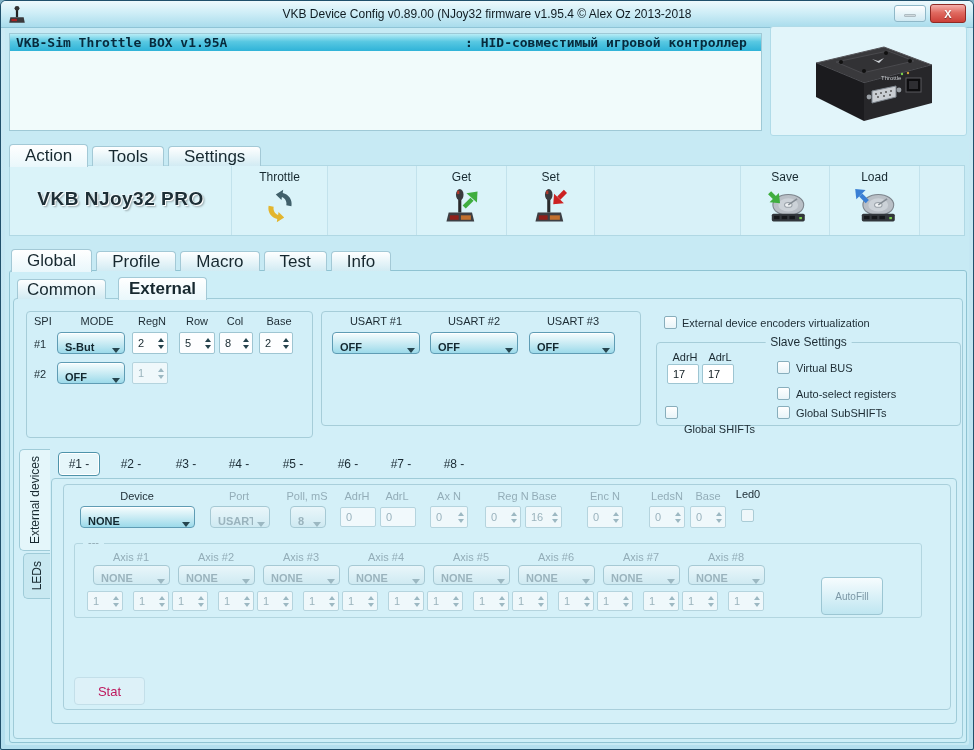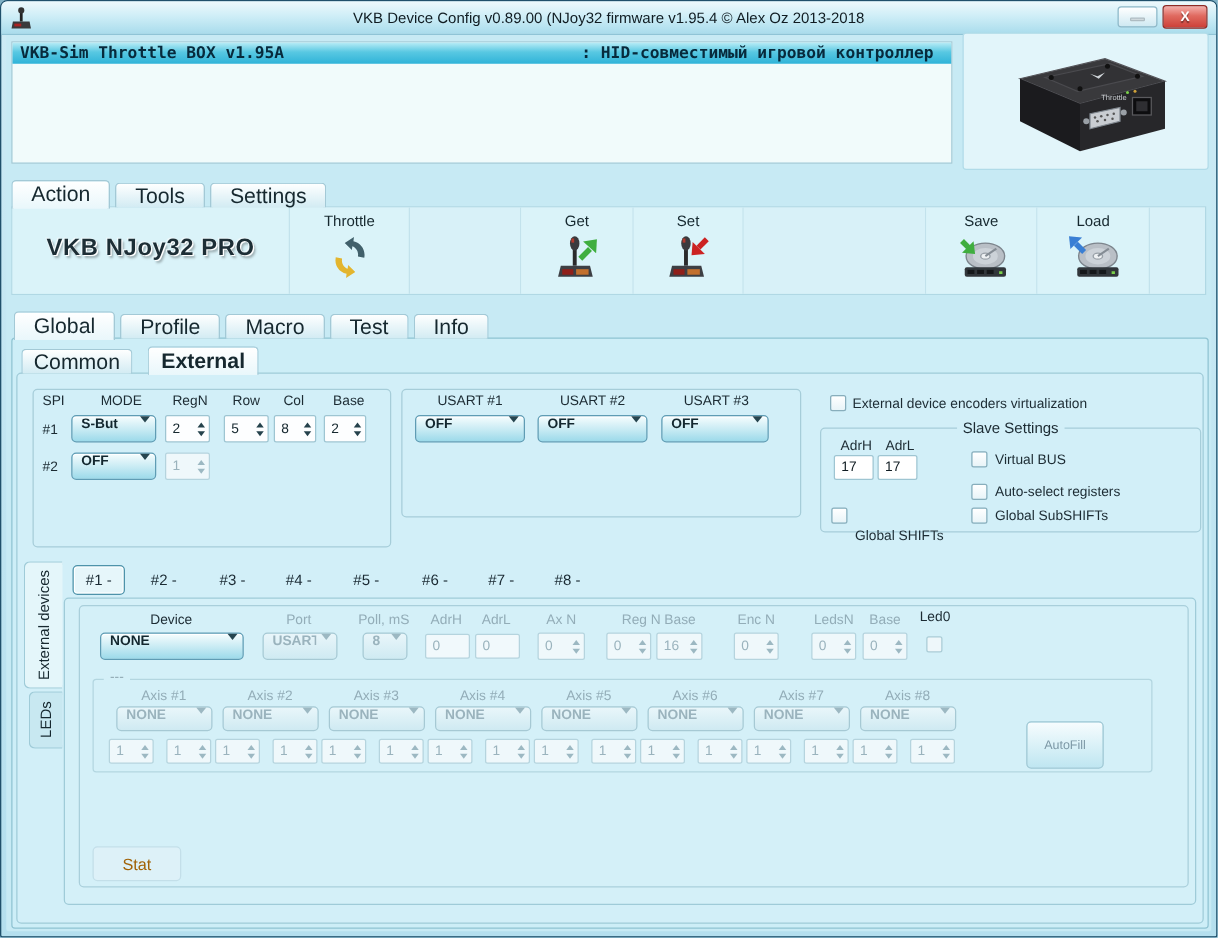--- a/index.html
+++ b/index.html
@@ -23,21 +23,21 @@
   .btn-min .bar{width:12px;height:3px;background:#cfd9dd;border:1px solid #aebcc2;border-radius:1px;margin-top:4px;}
   .btn-close{left:929px;top:3px;width:36px;height:19px;
     background:linear-gradient(#f4b0ac,#e06a60 45%,#cc4038);border:1px solid #8f2a24;
     color:#fff;font-size:11px;font-weight:bold;text-shadow:0 1px 1px rgba(0,0,0,.45);}
   
   .lbl{position:absolute;font-size:11px;color:#1c2b33;white-space:nowrap;}
   .lbl.c{transform:translateX(-50%);}
   .lbl.dis{color:#93adb8;}
   .dd{position:absolute;height:22px;border:1px solid #5f9cb4;border-radius:4px;
     background:linear-gradient(#f6fdfe,#c6eaf3 55%,#9cdaea);
-    box-shadow:inset 0 1px 0 #fff;display:flex;align-items:flex-start;}
+    box-shadow:inset 0 1px 0 #fff;display:flex;align-items:flex-end;}
   .dd .dd-v{flex:1;padding-left:7px;font-size:11px;font-weight:bold;color:#13272f;overflow:hidden;}
   .dd .dd-a{width:16px;flex:none;}
   .dd .dd-a::before{content:"";display:block;width:0;height:0;margin:0 auto;
     border-left:4px solid transparent;border-right:4px solid transparent;border-top:5px solid #26454f;}
   .dd.dis{border-color:#a6c9d4;background:linear-gradient(#e9f6fa,#cfeaf2);box-shadow:none;}
   .dd.dis .dd-v{color:#9ab3bd;}
   .dd.dis .dd-a::before{border-top-color:#9cb8c2;}
   .spin{position:absolute;height:22px;background:#fdfeff;border:1px solid #9ec5d2;border-radius:2px;
     display:flex;align-items:center;}
   .spin .sv{flex:1;padding-left:5px;font-size:11px;color:#16282f;}
@@ -108,21 +108,21 @@
   .axis-group .legend{left:8px;background:#d4f0f8;color:#8fa8b2;font-size:11px;top:-8px;}
   .axcol{position:absolute;top:0;width:85px;height:75px;}
   .axlbl{position:absolute;left:46px;top:7px;transform:translateX(-50%);font-size:11px;color:#93adb8;white-space:nowrap;}
   .axdd{left:8px;top:21px;width:77px;height:20px;}
   .axs1{left:2px;top:47px;width:36px;height:20px;}
   .axs2{left:48px;top:47px;width:36px;height:20px;}
   .btn{position:absolute;border-radius:4px;display:flex;align-items:center;justify-content:center;}
   .btn-autofill{left:746px;top:33px;width:62px;height:38px;border:1px solid #9cc6d3;
     background:linear-gradient(#f6fcfe,#bfe6f1);font-size:10px;color:#7d98a6;}
   .btn-stat{left:10px;top:192px;width:71px;height:28px;border:1px solid #c3dfe9;
-    background:#ddf1f8;font-size:13px;color:#a16207;}
+    background:#ddf1f8;font-size:13px;color:#be185d;}
 </style>
 </head>
 <body>
 
 <div class="window">
   <div class="client-bg"></div>
 
   <div class="titlebar">
     <svg class="app-icon" viewBox="0 0 16 18">
       <rect x="7" y="3" width="2" height="8" fill="#222"></rect>
@@ -329,21 +329,21 @@
     </div>
     <div class="spin dis" style="left:105px;top:50px;width:36px;">
       <span class="sv">1</span>
       <span class="sb">
           <i class="tu"></i>
           <i class="td"></i>
         </span>
     </div>
   </div>
 
-  <div class="group" style="left:320px;top:310px;width:320px;height:103px;">
+  <div class="group" style="left:320px;top:310px;width:320px;height:115px;">
     <span class="lbl c" style="left:54px;top:3px;">USART #1</span>
     <span class="lbl c" style="left:152px;top:3px;">USART #2</span>
     <span class="lbl c" style="left:251px;top:3px;">USART #3</span>
     <div class="dd" style="left:10px;top:20px;width:88px;">
       <span class="dd-v">OFF</span>
       <span class="dd-a"></span>
     </div>
     <div class="dd" style="left:108px;top:20px;width:88px;">
       <span class="dd-v">OFF</span>
       <span class="dd-a"></span>

